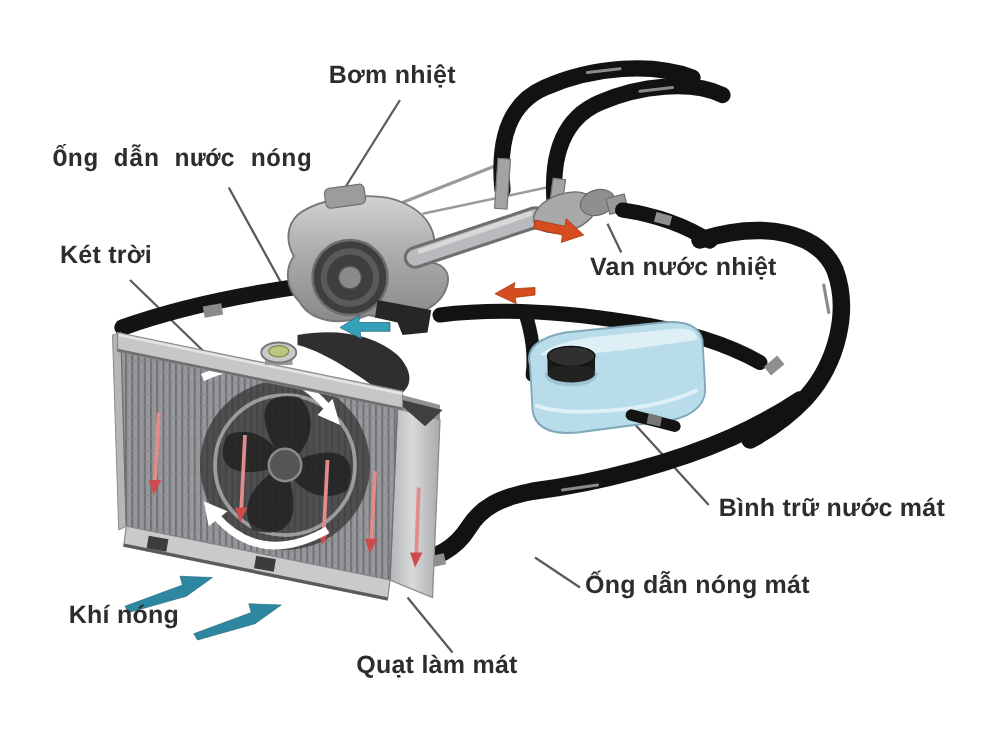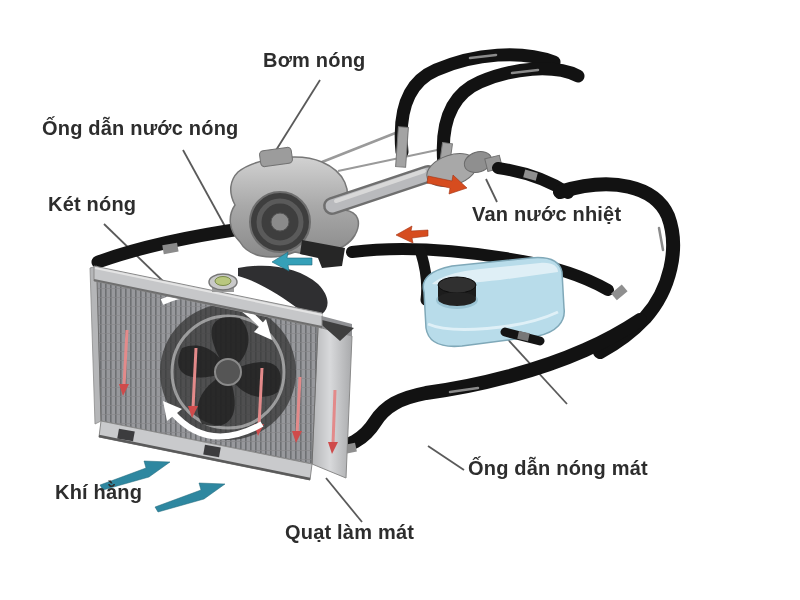--- a/index.html
+++ b/index.html
@@ -2,21 +2,21 @@
 <html><head>
 <meta charset="utf-8">
 <style>
   html,body{margin:0;padding:0;background:#ffffff;}
   #stage{position:relative;width:800px;height:600px;background:#ffffff;overflow:hidden;
          font-family:"Liberation Sans", sans-serif;}
   #stage svg{position:absolute;left:0;top:0;}
   .label{position:absolute;font-weight:700;font-size:20px;color:#2d2d2d;
          letter-spacing:0.2px;white-space:nowrap;line-height:1.25;}
   .lbl-bom{left:263px;top:48px;}
-  .lbl-ongnong{left:42px;top:116px;}
+  .lbl-ongnong{left:42px;top:116px;font-family:Liberation Mono, monospace;}
   .lbl-ket{left:48px;top:192px;}
   .lbl-van{left:472px;top:202px;}
   .lbl-binh{left:575px;top:395px;}
   .lbl-ongmat{left:468px;top:456px;}
   .lbl-khi{left:55px;top:480px;}
   .lbl-quat{left:285px;top:520px;}
 </style>
 </head>
 <body>
 
@@ -188,21 +188,22 @@
   </g>
 
   <path d="M 312 258 L 287 258 L 288 252 L 272 262 L 289 271 L 288 265 L 312 265 Z" fill="#35a0b8" stroke="#1f6678" stroke-width="0.6"></path>
 
   <g fill="#2e87a0" stroke="#1f6678" stroke-width="0.5">
     <path d="M 100 485 L 146 468 L 144 461 L 170 462 L 149 477 L 103 490 Z"></path>
     <path d="M 155 507 L 201 490 L 199 483 L 225 484 L 204 499 L 158 512 Z"></path>
   </g>
 </svg>
 
-<div class="label lbl-bom">Bơm nóng</div>
+<div class="label lbl-bom">Bơm nhiệt</div>
 <div class="label lbl-ongnong">Ống dẫn nước nóng</div>
-<div class="label lbl-ket">Két nóng</div>
+<div class="label lbl-ket">Két trời</div>
 <div class="label lbl-van">Van nước nhiệt</div>
+<div class="label lbl-binh">Bình trữ nước mát</div>
 <div class="label lbl-ongmat">Ống dẫn nóng mát</div>
-<div class="label lbl-khi">Khí hằng</div>
+<div class="label lbl-khi">Khí nóng</div>
 <div class="label lbl-quat">Quạt làm mát</div>
 
 </div>
 
 </body></html>

